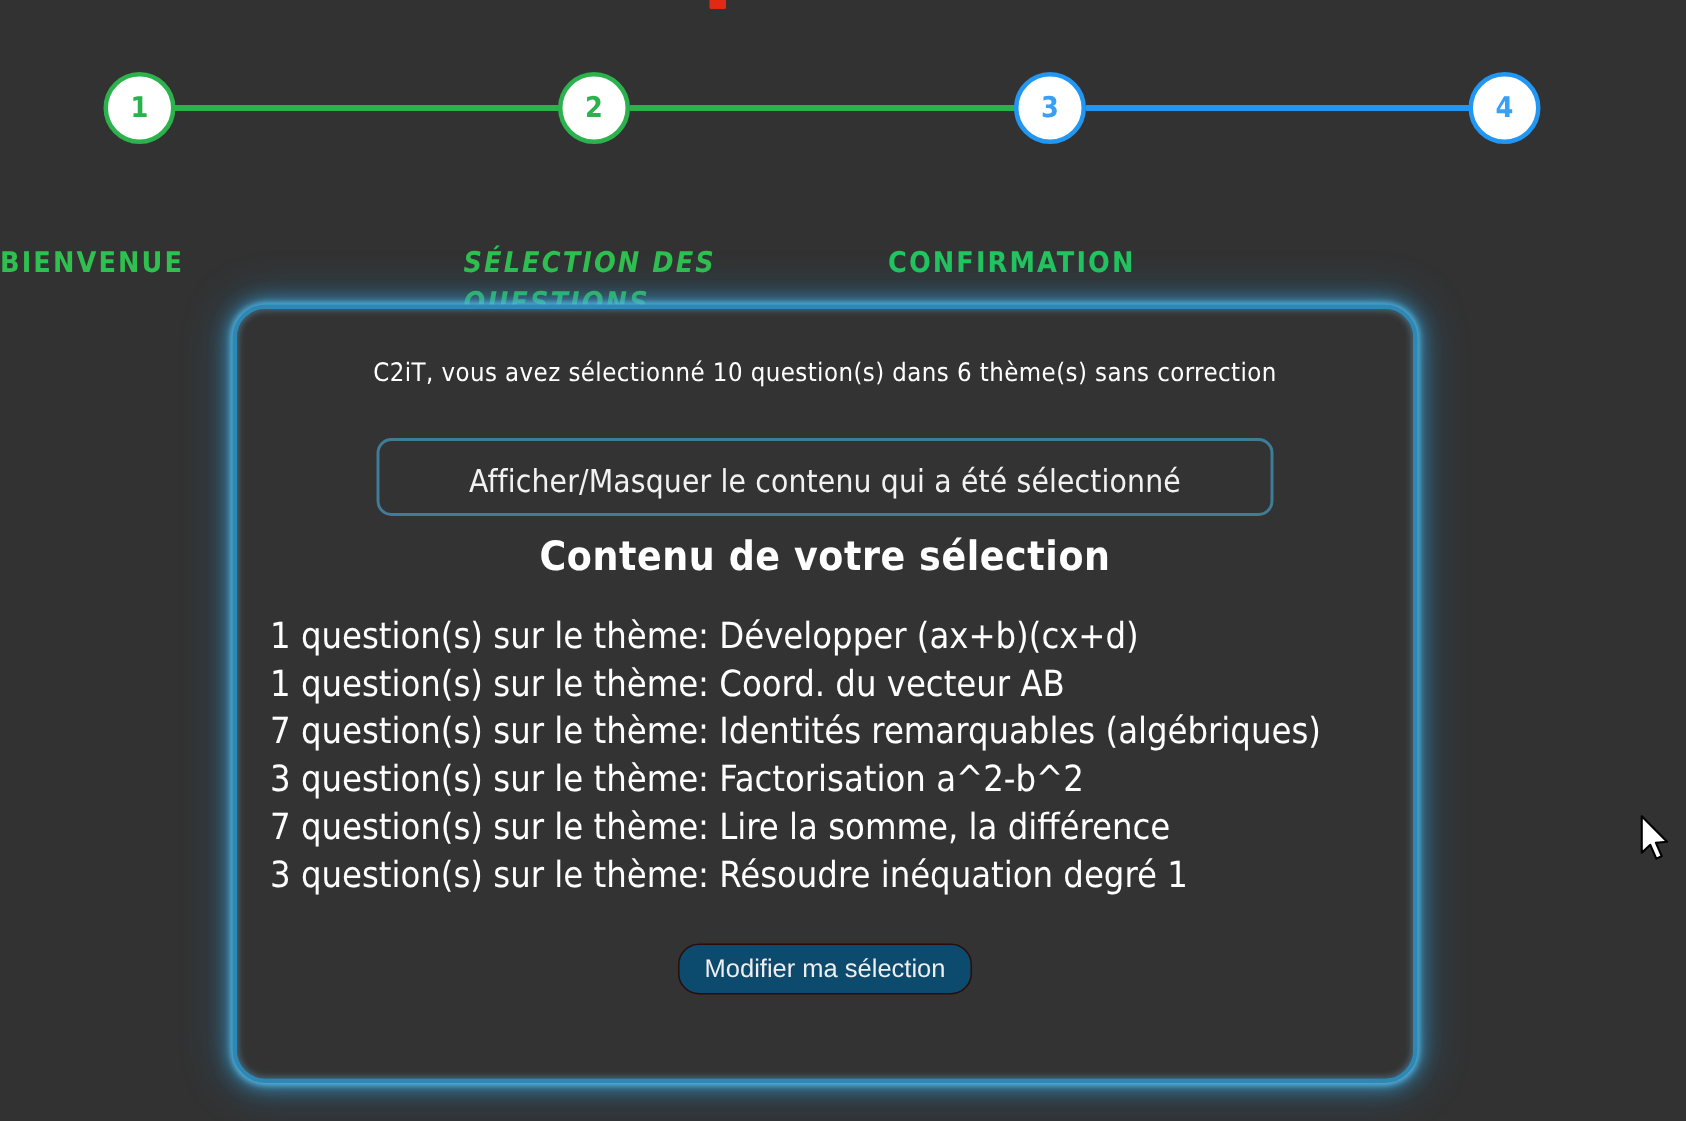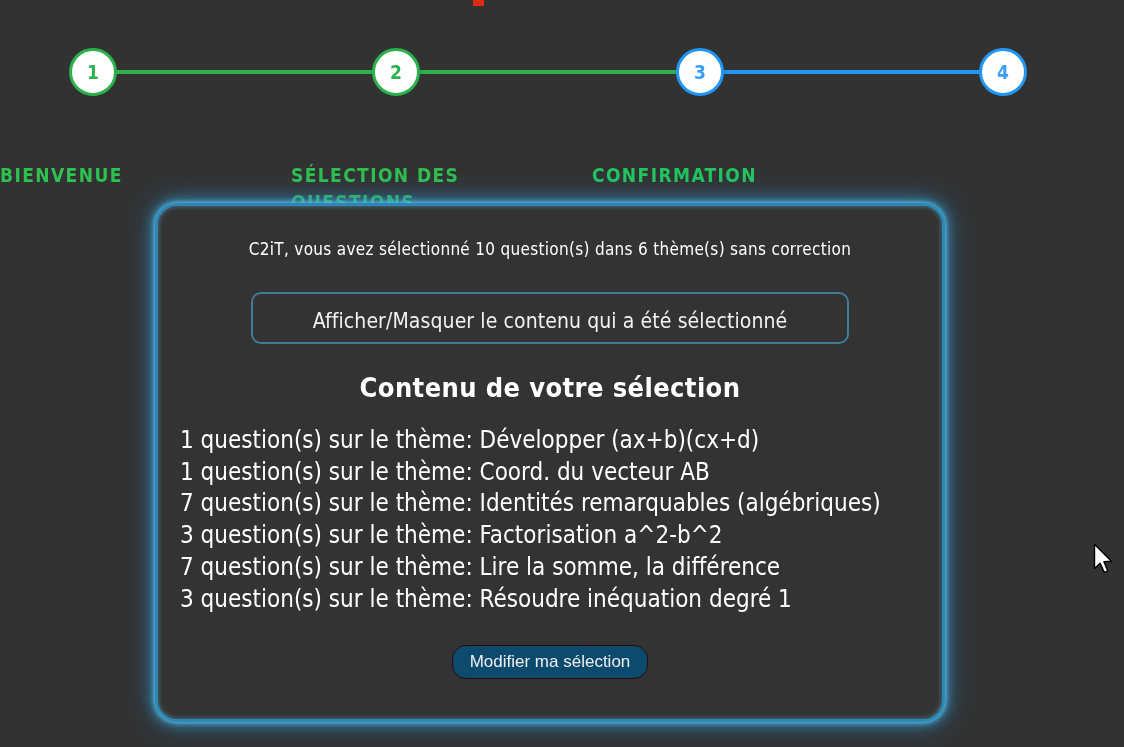--- a/index.html
+++ b/index.html
@@ -137,21 +137,21 @@
     line-height: 54px;
     padding: 0;
   }
 
   #selection-title {
     color: #ffffff;
     font-family: "DejaVu Sans Condensed", "Liberation Sans Narrow", "Liberation Sans", sans-serif;
     font-weight: bold;
     font-size: 27px;
     text-align: center;
-    margin-top: 28px;
+    margin-top: 12px;
     letter-spacing: 0.4px;
   }
 
   #theme-list {
     list-style: none;
     margin: 22px 0 0 0;
     padding: 0;
     text-align: left;
   }
   #theme-list li {
@@ -206,21 +206,21 @@
     </div>
     <div class="step-node blue" style="left:676px;">
       <span>3</span>
     </div>
     <div class="step-node blue" style="left:979px;">
       <span>4</span>
     </div>
   </div>
 
   <div class="step-label green" style="left:0px;   width:186px;">BIENVENUE</div>
-  <div class="step-label green" style="left:291px; width:210px;">SÉLECTION DES QUESTIONS</div>
+  <div class="step-label green" style="left:309px; width:210px;font-style:italic;">SÉLECTION DES QUESTIONS</div>
   <div class="step-label blue" style="left:592px; width:214px;">CONFIRMATION</div>
 </div>
 
 <div id="summary-card">
 
   <div id="summary-heading">C2iT, vous avez sélectionné 10 question(s) dans 6 thème(s) sans correction</div>
 
   <button id="toggle-content-button">Afficher/Masquer le contenu qui a été sélectionné</button>
 
   <div id="selection-title">Contenu de votre sélection</div>

